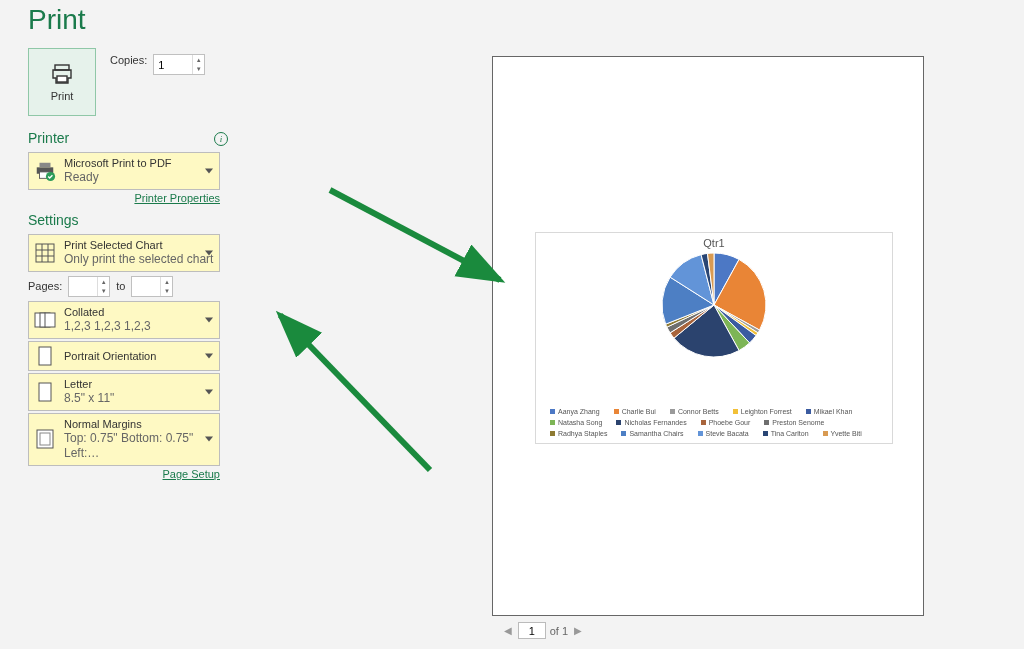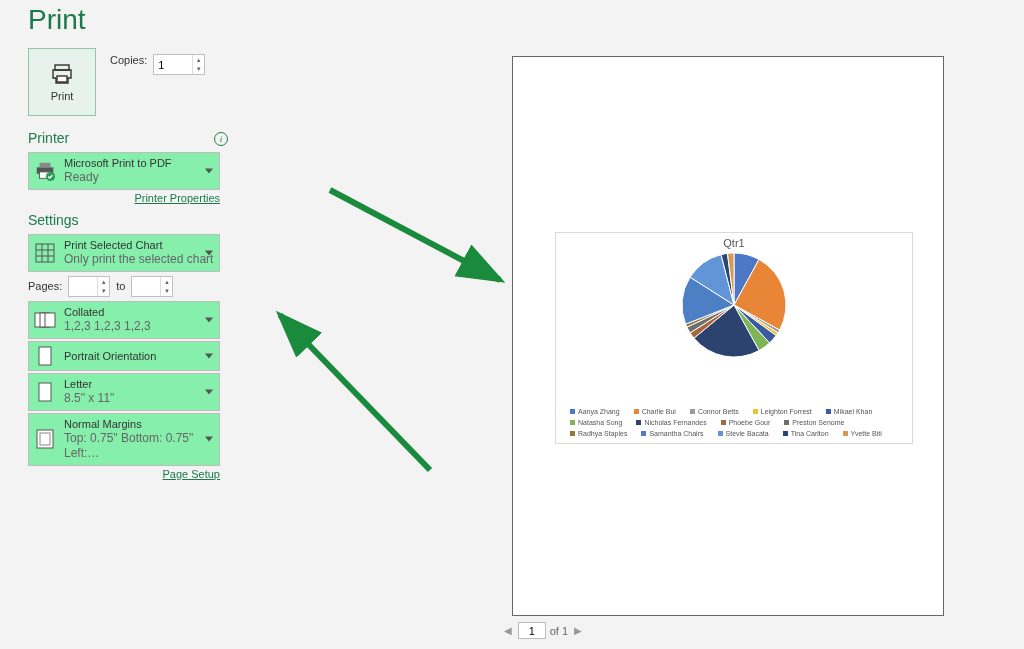--- a/index.html
+++ b/index.html
@@ -60,21 +60,21 @@
     flex:1; font-size:6px; line-height:1; display:flex; align-items:center; justify-content:center; color:#666; cursor:pointer;
   }
   .section-header {
     font-size: 14px; font-weight:400; color:#1a7a4b; margin: 2px 0 6px 0;
   }
   .info-circle {
     position:absolute; right:0; top:84px; width:14px;height:14px; border:1px solid #1a7a4b; border-radius:50%;
     display:flex;align-items:center;justify-content:center;color:#1a7a4b;font-size:9px;font-style:italic;font-family:serif;cursor:pointer;
   }
   .dropdown {
-    width:192px; border:1px solid #bdbdbd; background:#86efac;
+    width:192px; border:1px solid #bdbdbd; background:#fef9c3;
     display:flex; align-items:center; padding:3px 5px; gap:8px; position:relative; cursor:pointer;
     margin-bottom:2px;
   }
   .dropdown .icon { width:22px; height:22px; flex-shrink:0; display:flex;align-items:center;justify-content:center;}
   .dropdown .txt { flex:1; line-height:1.3; }
   .dropdown .main { font-size:11px; color:#333; }
   .dropdown .sub  { font-size:12px; color:#666; }
   .dropdown .chev {
     width:0;height:0;border-left:4px solid transparent;border-right:4px solid transparent;border-top:5px solid #555;
     position:absolute; right:6px; top:50%; transform:translateY(-50%);
@@ -84,21 +84,21 @@
   }
   .pages-row {
     display:flex; align-items:center; gap:6px; width:192px; margin:4px 0;
   }
   .pages-row .spinner input{ width:28px; }
 
   .preview-area {
     position:absolute; left:260px; top:50px; right:10px; bottom:10px;
   }
   .page-preview {
-    position:absolute; left:252px; top:6px; width:432px; height:560px;
+    position:absolute; left:232px; top:6px; width:432px; height:560px;
     border:1px solid #666; background:#fff;
   }
   .chart-container {
     position:absolute; left:42px; top:175px; width:358px; height:212px;
     border:1px solid #d9d9d9; background:#fff;
   }
   .chart-title { text-align:center; font-size:11px; color:#555; margin-top:4px;}
   .legend {
     position:absolute; left:14px; right:14px; bottom:6px;
     display:flex; flex-wrap:wrap; gap:4px 14px; align-content:flex-start;

